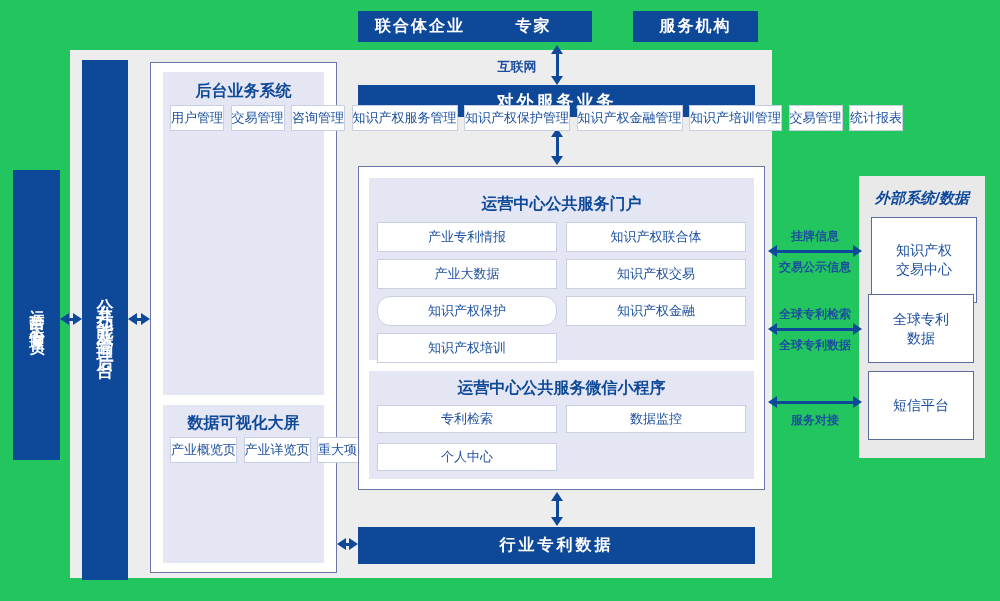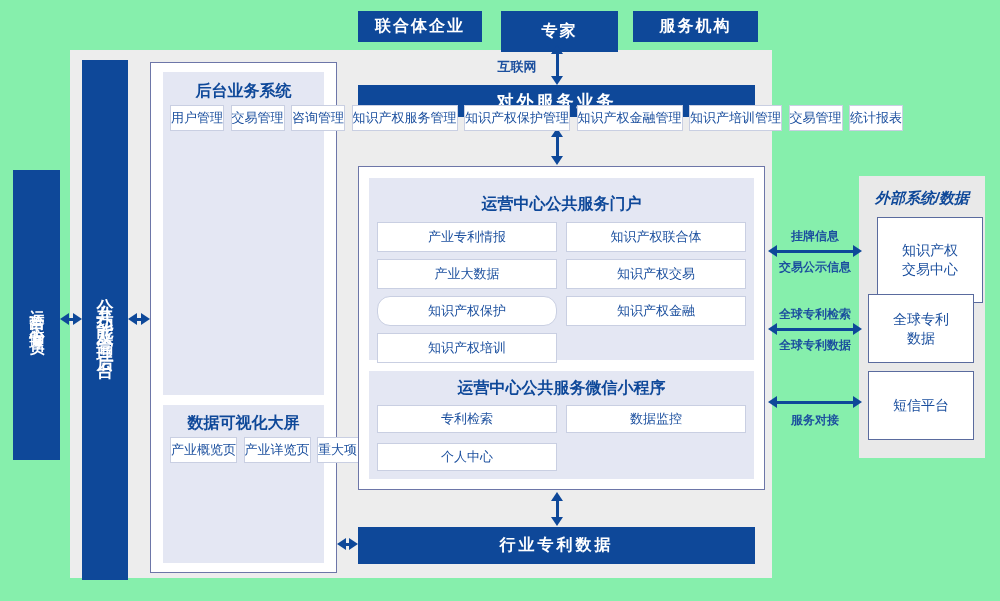--- a/index.html
+++ b/index.html
@@ -1,16 +1,16 @@
 <!DOCTYPE html>
 <html><head>
 <meta charset="utf-8">
 <style>
   html,body{margin:0;padding:0;background:#fff;}
-  .stage{position:relative;width:1000px;height:601px;background:#86efac;
+  .stage{position:relative;width:1000px;height:601px;background:#22c55e;
          font-family:"Liberation Sans","DejaVu Sans",sans-serif;overflow:hidden;}
   .abs{position:absolute;box-sizing:border-box;}
   .graybg{background:#ededed;}
   .bluebox{background:#0e4899;color:#ffffff;font-weight:bold;
            display:flex;align-items:center;justify-content:center;}
   .top-actor{font-size:16px;letter-spacing:2px;}
   .wide-bar{font-size:17px;letter-spacing:3px;}
   .vtext{writing-mode:vertical-rl;text-orientation:upright;}
   .outer-panel{background:#ffffff;border:1.5px solid #6d76a8;}
   .subpanel{background:#e4e7f3;}
@@ -48,21 +48,21 @@
 </head>
 <body>
 
 <div class="stage">
 
   <div class="abs graybg" style="left:70px;top:50px;width:702px;height:528px;"></div>
 
   <div class="abs bluebox top-actor" style="left:358px;top:11px;width:124px;height:31px;">
     <span>联合体企业</span>
   </div>
-  <div class="abs bluebox top-actor" style="left:501px;top:11px;width:117px;height:41px;">
+  <div class="abs bluebox top-actor" style="left:475px;top:11px;width:117px;height:31px;">
     <span>专家</span>
   </div>
   <div class="abs bluebox top-actor" style="left:633px;top:11px;width:125px;height:31px;">
     <span>服务机构</span>
   </div>
 
   <div class="abs link-label" style="left:488px;top:58px;width:58px;font-size:13px;">互联网</div>
   <div class="varrow" style="left:556px;top:54px;height:22px;"></div>
 
   <div class="abs bluebox wide-bar" style="left:358px;top:85px;width:397px;height:32px;">
@@ -138,21 +138,21 @@
   <div class="varrow" style="left:556px;top:501px;height:16px;"></div>
 
   <div class="abs bluebox" style="left:358px;top:527px;width:397px;height:37px;font-size:16px;letter-spacing:3px;">
     <span>行业专利数据</span>
   </div>
 
   <div class="harrow" style="left:346px;top:543px;width:3px;"></div>
 
   <div class="abs ext-panel" style="left:859px;top:176px;width:126px;height:282px;">
     <div class="ext-hdr" style="margin-top:13px;">外部系统/数据</div>
-    <div class="abs ext-box" style="left:18px;top:41px;width:106px;height:86px;">
+    <div class="abs ext-box" style="left:12px;top:41px;width:106px;height:86px;">
       <span>知识产权</span>
       <span>交易中心</span>
     </div>
     <div class="abs ext-box" style="left:9px;top:118px;width:106px;height:69px;">
       <span>全球专利</span>
       <span>数据</span>
     </div>
     <div class="abs ext-box" style="left:9px;top:195px;width:106px;height:69px;">
       <span>短信平台</span>
       <span></span>

